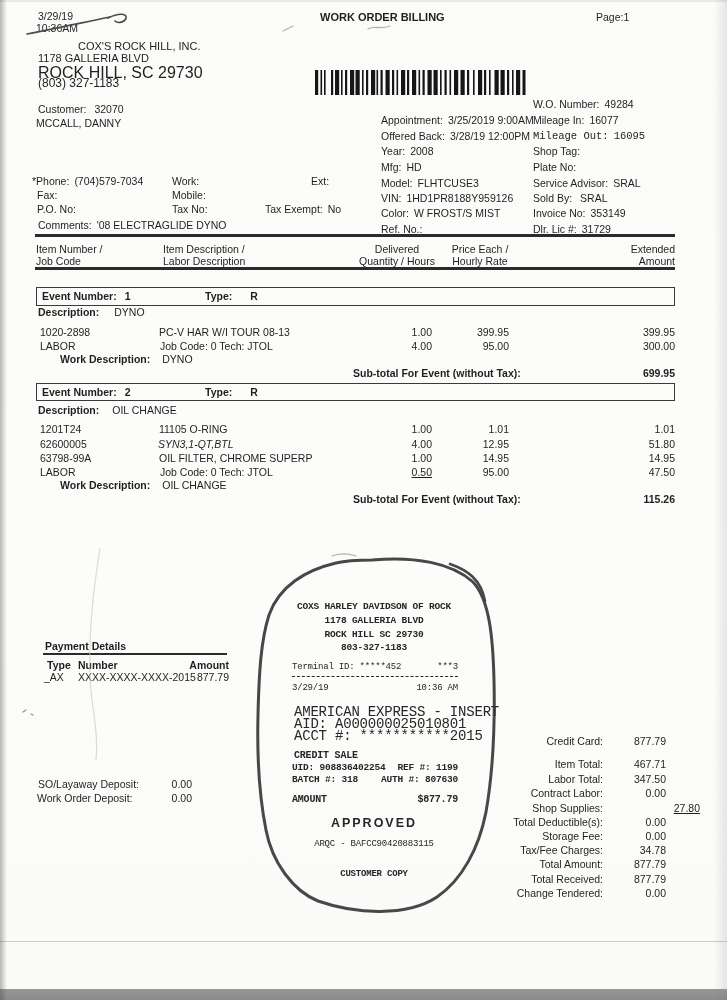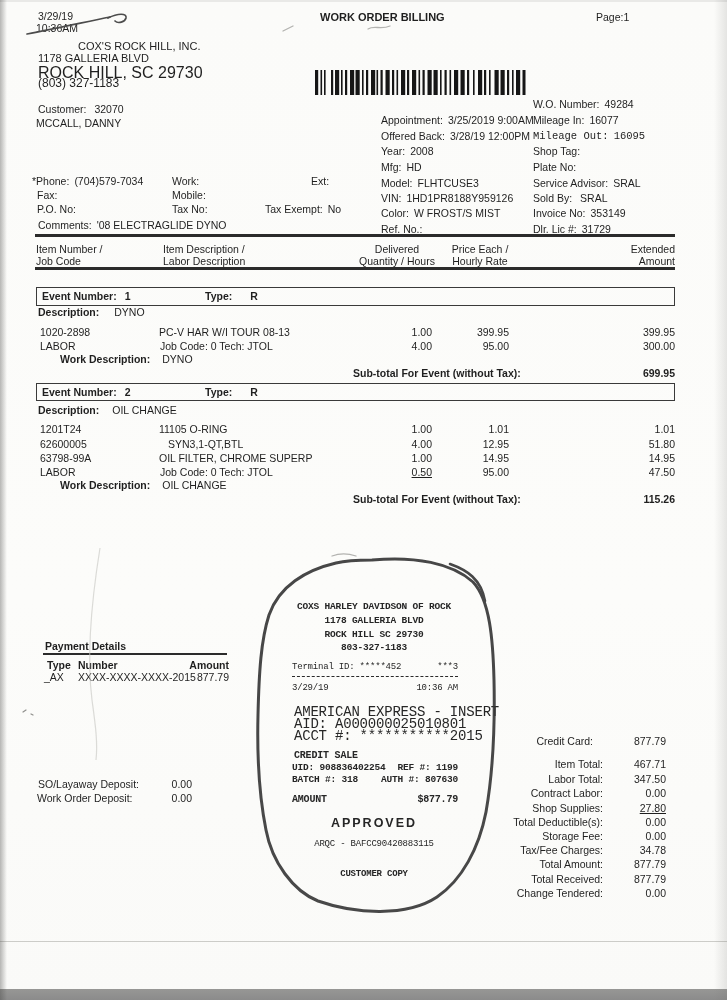--- a/index.html
+++ b/index.html
@@ -175,21 +175,21 @@
   <div class="txt b" style="left:205px;top:386px;"><span>Type:</span><span style="margin-left:18px;">R</span></div>
   <div class="txt" style="left:38px;top:404px;"><span class="b">Description:</span><span style="margin-left:13px;">OIL CHANGE</span></div>
 
   <div class="txt" style="left:40px;top:423px;">1201T24</div>
   <div class="txt" style="left:159px;top:423px;">11105 O-RING</div>
   <div class="txt r" style="left:360px;top:423px;width:72px;">1.00</div>
   <div class="txt r" style="left:439px;top:423px;width:70px;">1.01</div>
   <div class="txt r" style="left:575px;top:423px;width:100px;">1.01</div>
 
   <div class="txt" style="left:40px;top:438px;">62600005</div>
-  <div class="txt" style="left:168px;top:438px;">SYN3,1-QT,BTL</div>
+  <div class="txt" style="left:158px;top:438px;font-style:italic;">SYN3,1-QT,BTL</div>
   <div class="txt r" style="left:360px;top:438px;width:72px;">4.00</div>
   <div class="txt r" style="left:439px;top:438px;width:70px;">12.95</div>
   <div class="txt r" style="left:575px;top:438px;width:100px;">51.80</div>
 
   <div class="txt" style="left:40px;top:452px;">63798-99A</div>
   <div class="txt" style="left:159px;top:452px;">OIL FILTER, CHROME SUPERP</div>
   <div class="txt r" style="left:360px;top:452px;width:72px;">1.00</div>
   <div class="txt r" style="left:439px;top:452px;width:70px;">14.95</div>
   <div class="txt r" style="left:575px;top:452px;width:100px;">14.95</div>
 
@@ -210,31 +210,31 @@
   <div class="txt b r" style="left:180px;top:659px;width:49px;">Amount</div>
   <div class="txt" style="left:44px;top:671px;">_AX</div>
   <div class="txt" style="left:78px;top:671px;">XXXX-XXXX-XXXX-2015</div>
   <div class="txt r" style="left:180px;top:671px;width:49px;">877.79</div>
 
   <div class="txt" style="left:38px;top:778px;">SO/Layaway Deposit:</div>
   <div class="txt r" style="left:150px;top:778px;width:42px;">0.00</div>
   <div class="txt" style="left:37px;top:792px;">Work Order Deposit:</div>
   <div class="txt r" style="left:150px;top:792px;width:42px;">0.00</div>
 
-  <div class="txt r" style="left:440px;top:735px;width:153px;">Credit Card:</div>
+  <div class="txt r" style="left:450px;top:735px;width:153px;">Credit Card:</div>
   <div class="txt r" style="left:610px;top:735px;width:56px;">877.79</div>
 
   <div class="txt r" style="left:450px;top:758px;width:153px;">Item Total:</div>
   <div class="txt r" style="left:610px;top:758px;width:56px;">467.71</div>
   <div class="txt r" style="left:450px;top:773px;width:153px;">Labor Total:</div>
   <div class="txt r" style="left:610px;top:773px;width:56px;">347.50</div>
   <div class="txt r" style="left:450px;top:787px;width:153px;">Contract Labor:</div>
   <div class="txt r" style="left:610px;top:787px;width:56px;">0.00</div>
   <div class="txt r" style="left:450px;top:802px;width:153px;">Shop Supplies:</div>
-  <div class="txt r" style="left:610px;top:802px;width:56px;text-decoration:underline;">27.80</div>
+  <div class="txt r" style="left:644px;top:802px;width:56px;text-decoration:underline;">27.80</div>
   <div class="txt r" style="left:450px;top:816px;width:153px;">Total Deductible(s):</div>
   <div class="txt r" style="left:610px;top:816px;width:56px;">0.00</div>
   <div class="txt r" style="left:450px;top:830px;width:153px;">Storage Fee:</div>
   <div class="txt r" style="left:610px;top:830px;width:56px;">0.00</div>
   <div class="txt r" style="left:450px;top:844px;width:153px;">Tax/Fee Charges:</div>
   <div class="txt r" style="left:610px;top:844px;width:56px;">34.78</div>
   <div class="txt r" style="left:450px;top:858px;width:153px;">Total Amount:</div>
   <div class="txt r" style="left:610px;top:858px;width:56px;">877.79</div>
   <div class="txt r" style="left:450px;top:873px;width:153px;">Total Received:</div>
   <div class="txt r" style="left:610px;top:873px;width:56px;">877.79</div>

